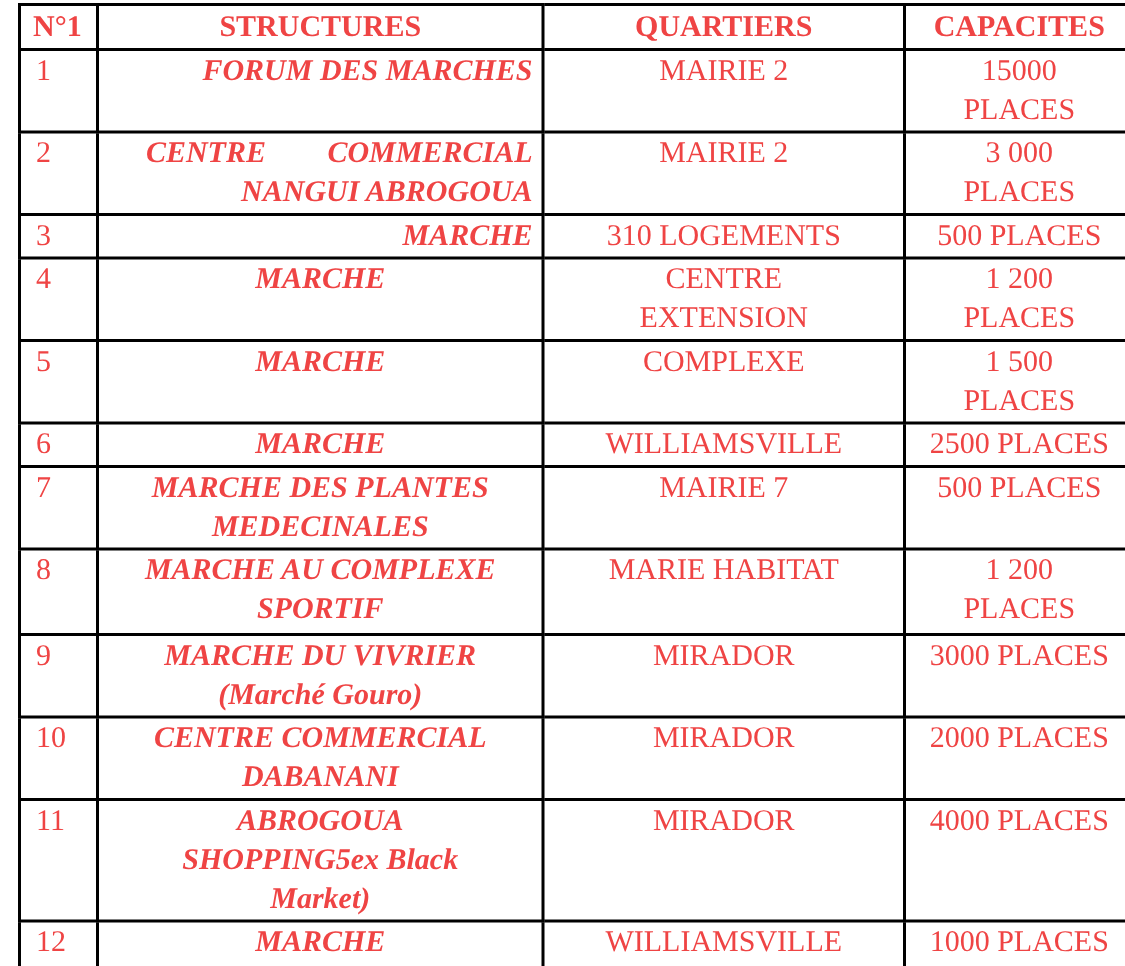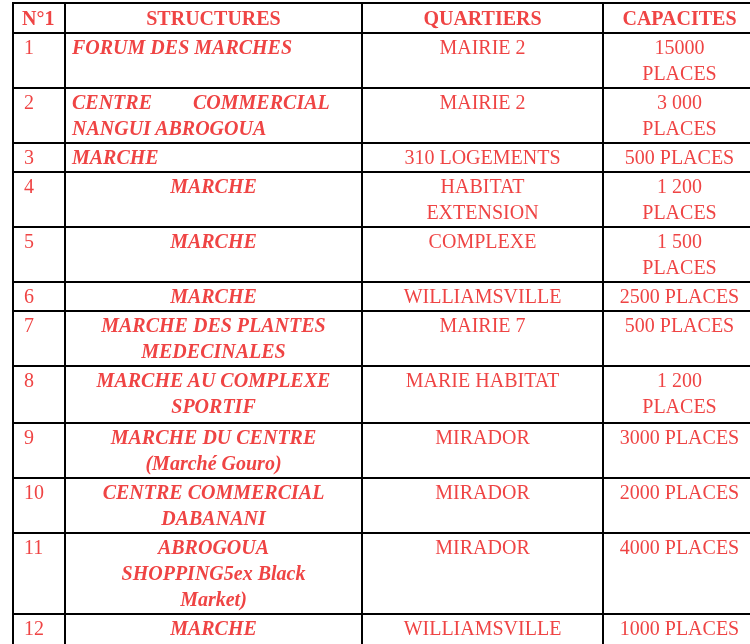--- a/index.html
+++ b/index.html
@@ -45,21 +45,21 @@
   td.num {
     text-align: left;
     padding-left: 10px;
   }
   td.structure {
     font-weight: bold;
     font-style: italic;
     text-align: center;
   }
   td.structure.al {
-    text-align: left;
+    text-align: right;
   }
   td.structure.jf::first-line {
     word-spacing: 36px;
   }
   td.quartier, td.capacite {
     text-align: center;
   }
   
   tr.h27  { height: 27px; }
   tr.h26  { height: 26px; }
@@ -107,21 +107,21 @@
       </tr>
       <tr class="h26">
         <td class="num">3</td>
         <td class="structure al">MARCHE</td>
         <td class="quartier">310 LOGEMENTS</td>
         <td class="capacite">500 PLACES</td>
       </tr>
       <tr class="h55">
         <td class="num">4</td>
         <td class="structure">MARCHE</td>
-        <td class="quartier">HABITAT
+        <td class="quartier">CENTRE
 EXTENSION</td>
         <td class="capacite">1 200
 PLACES</td>
       </tr>
       <tr class="h55">
         <td class="num">5</td>
         <td class="structure">MARCHE</td>
         <td class="quartier">COMPLEXE</td>
         <td class="capacite">1 500
 PLACES</td>
@@ -142,21 +142,21 @@
       <tr class="h57">
         <td class="num">8</td>
         <td class="structure">MARCHE AU COMPLEXE
 SPORTIF</td>
         <td class="quartier">MARIE HABITAT</td>
         <td class="capacite">1 200
 PLACES</td>
       </tr>
       <tr class="h46">
         <td class="num">9</td>
-        <td class="structure">MARCHE DU CENTRE
+        <td class="structure">MARCHE DU VIVRIER
 (Marché Gouro)</td>
         <td class="quartier">MIRADOR</td>
         <td class="capacite">3000 PLACES</td>
       </tr>
       <tr class="h54">
         <td class="num">10</td>
         <td class="structure">CENTRE COMMERCIAL
 DABANANI</td>
         <td class="quartier">MIRADOR</td>
         <td class="capacite">2000 PLACES</td>

